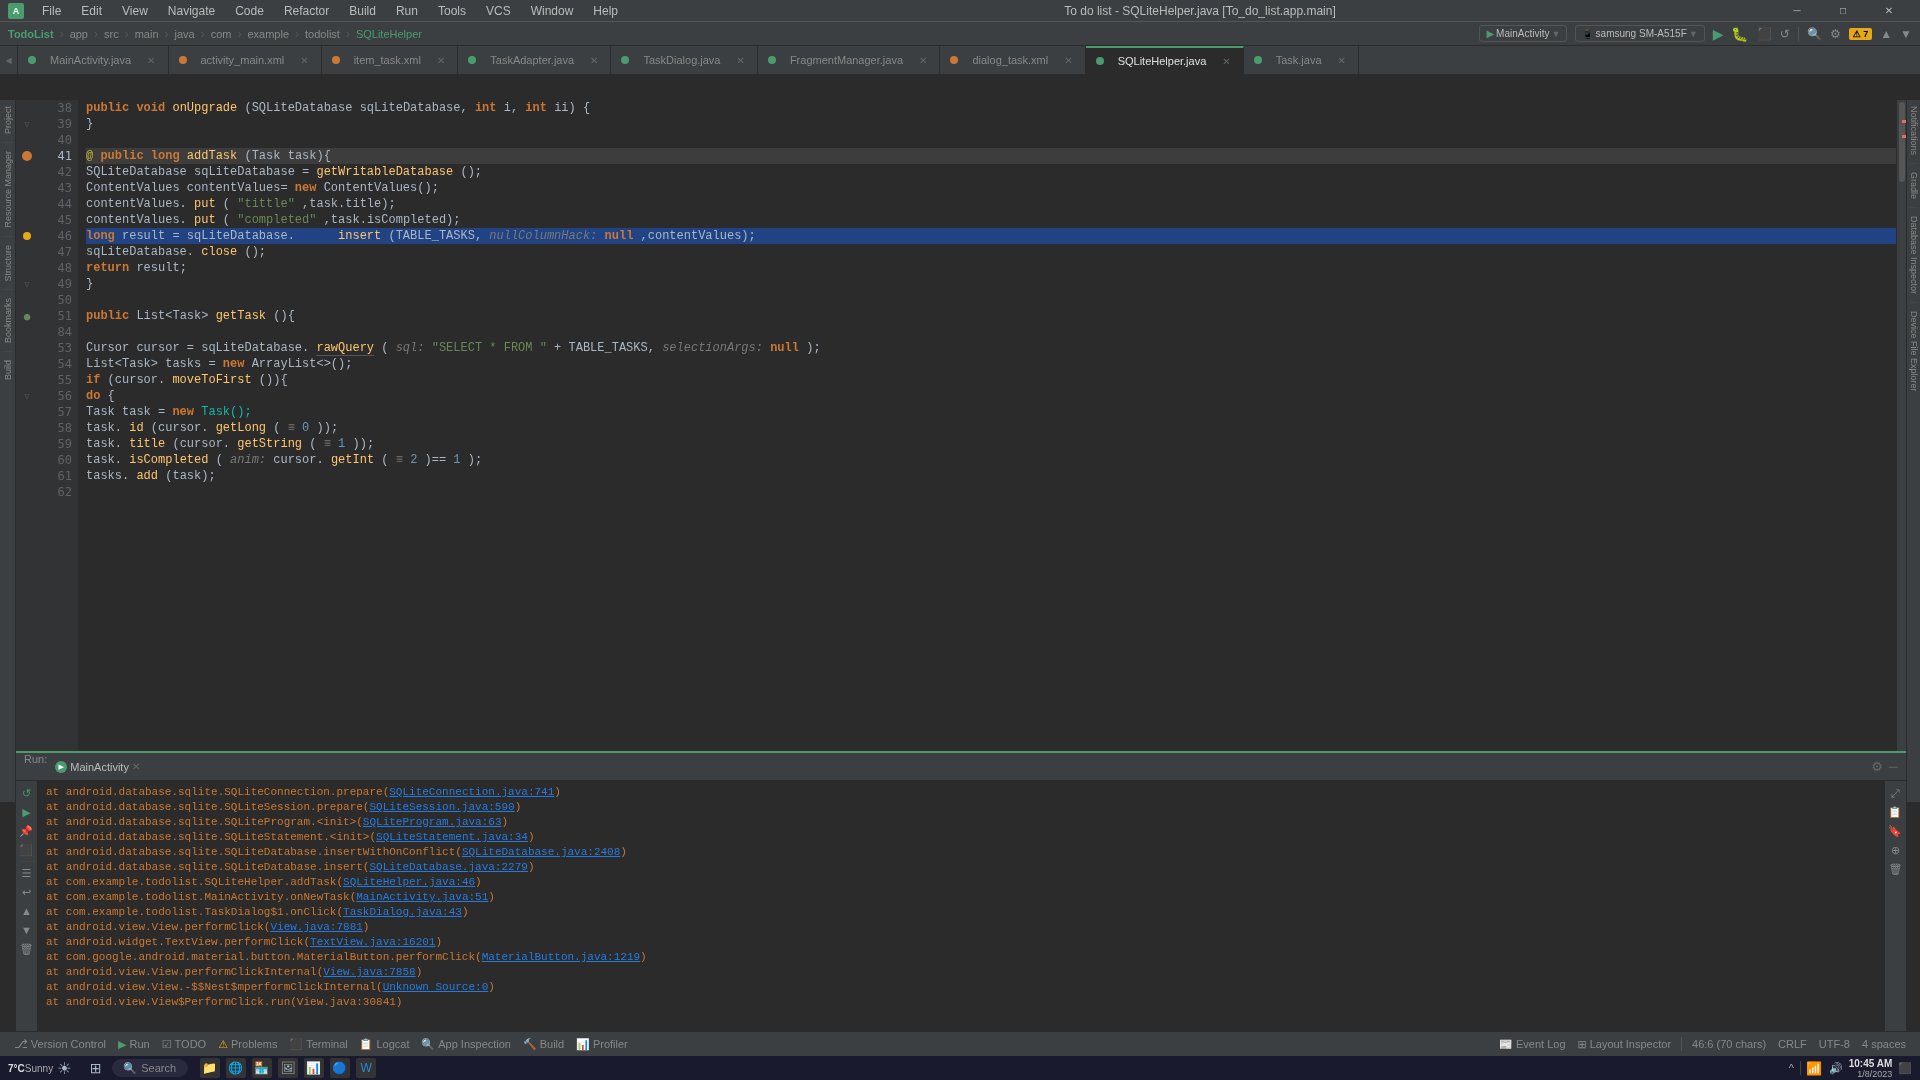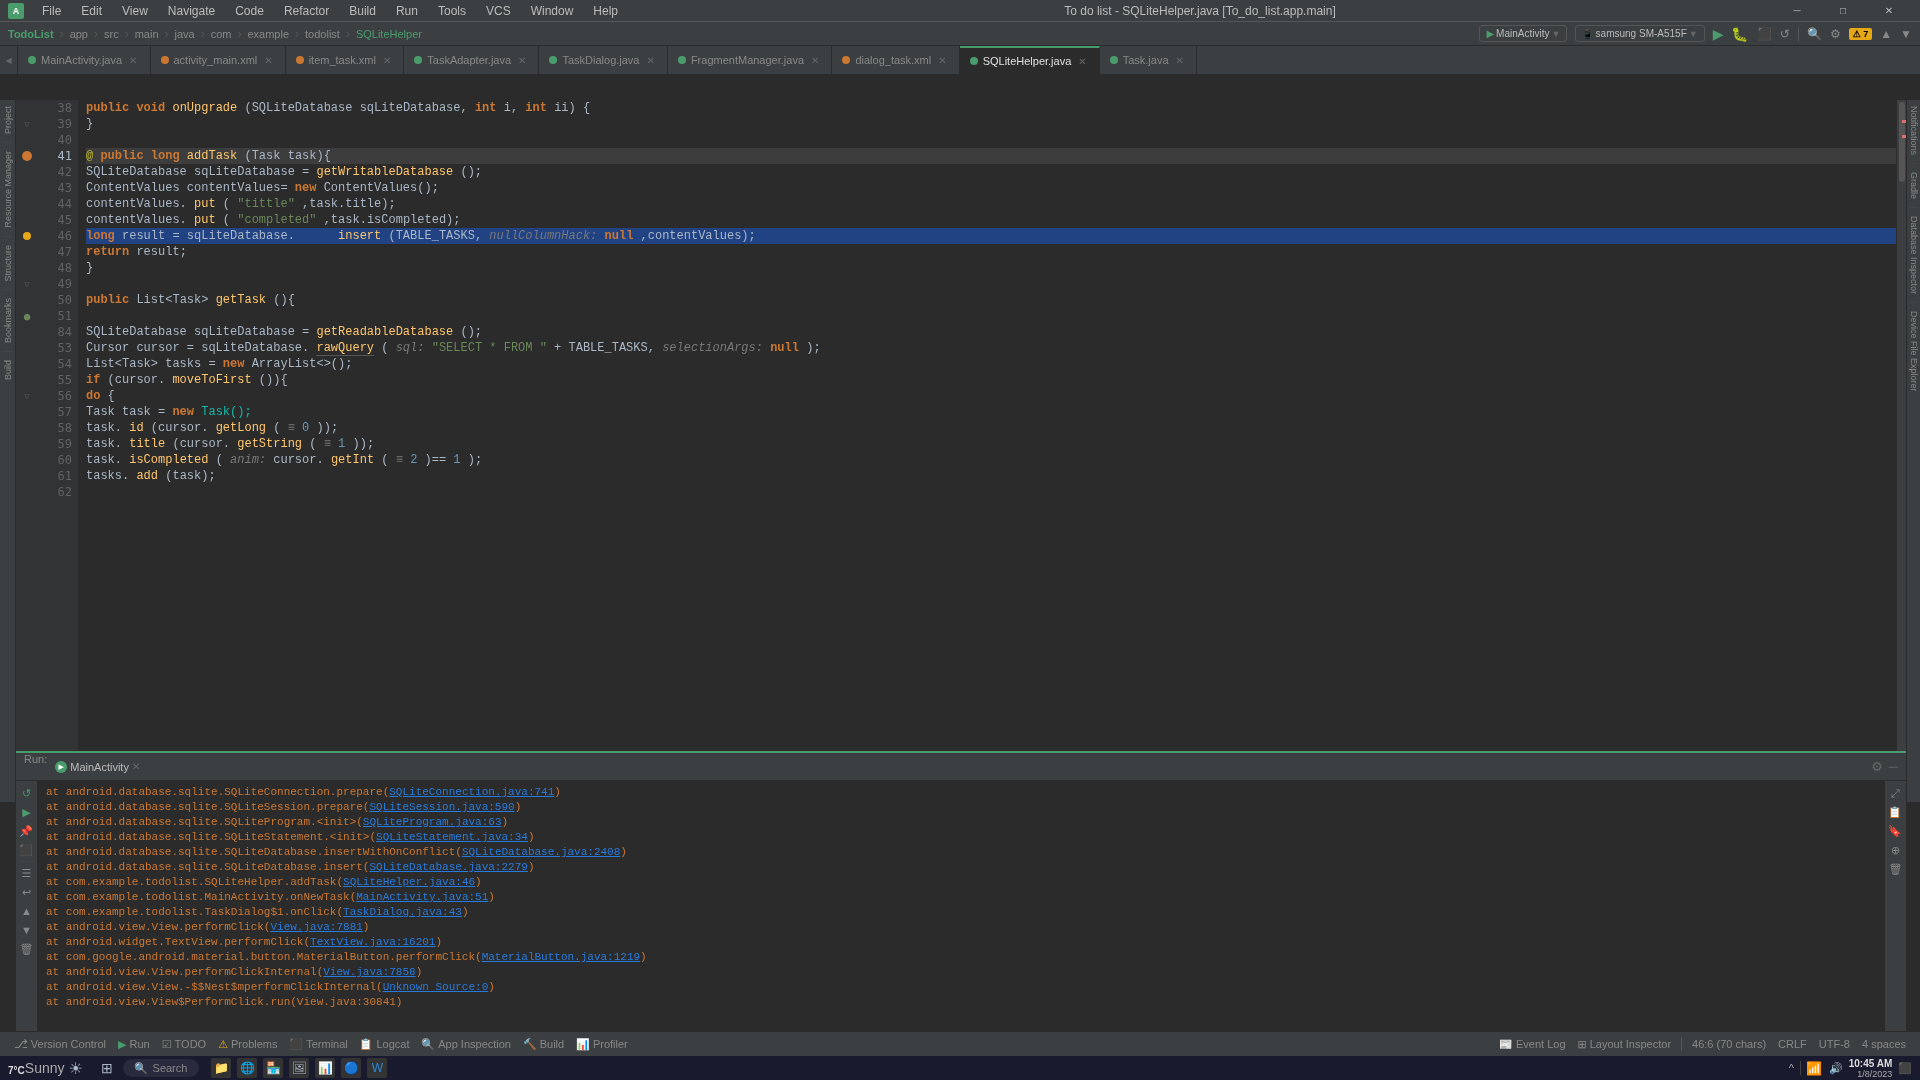--- a/index.html
+++ b/index.html
@@ -60,21 +60,21 @@
       background: #3c3f41;
       display: flex;
       align-items: stretch;
       border-bottom: 2px solid #2b2b2b;
       overflow: hidden;
     }
     .tab {
       display: flex;
       align-items: center;
       padding: 0 10px;
-      gap: 5px;
+      gap: 14px;
       cursor: pointer;
       font-size: 11px;
       color: #888;
       border-right: 1px solid #2b2b2b;
       background: #3c3f41;
       white-space: nowrap;
     }
     .tab.active {
       background: #2b2b2b;
       color: #e0e0e0;
@@ -375,20 +375,25 @@
       <span style="color:#cc7832; font-weight:bold;">        long</span>
       <span style="color:#a9b7c6;"> result = sqLiteDatabase.</span>
       <span style="color:#ffc66d;margin-left:36px;">insert</span>
       <span style="color:#a9b7c6;">(TABLE_TASKS, </span>
       <span style="color:#787878; font-style:italic;">nullColumnHack:</span>
       <span style="color:#a9b7c6;"> </span>
       <span style="color:#cc7832; font-weight:bold;">null</span>
       <span style="color:#a9b7c6;">,contentValues);</span>
     </div>
 
+    <div style="height:16px; white-space:nowrap;">
+      <span style="color:#a9b7c6;">        sqLiteDatabase.</span>
+      <span style="color:#ffc66d;">close</span>
+      <span style="color:#a9b7c6;">();</span>
+    </div>
 
     <div style="height:16px; white-space:nowrap;">
       <span style="color:#cc7832; font-weight:bold;">        return</span>
       <span style="color:#a9b7c6;"> result;</span>
     </div>
 
     <div style="height:16px; white-space:nowrap;">
       <span style="color:#a9b7c6;">    }</span>
     </div>
 
@@ -396,25 +401,20 @@
 
     <div style="height:16px; white-space:nowrap;">
       <span style="color:#cc7832; font-weight:bold;">    public</span>
       <span style="color:#a9b7c6;"> List&lt;Task&gt; </span>
       <span style="color:#ffc66d;">getTask</span>
       <span style="color:#a9b7c6;">(){</span>
     </div>
 
     <div style="height:16px;"></div>
 
-    <div style="height:16px; white-space:nowrap;">
-      <span style="color:#a9b7c6;">        SQLiteDatabase sqLiteDatabase = </span>
-      <span style="color:#ffc66d;">getReadableDatabase</span>
-      <span style="color:#a9b7c6;">();</span>
-    </div>
 
     <div style="height:16px; white-space:nowrap;">
       <span style="color:#a9b7c6;">        Cursor cursor = sqLiteDatabase.</span>
       <span style="color:#ffc66d; border-bottom:1px solid #555;">rawQuery</span>
       <span style="color:#a9b7c6;">( </span>
       <span style="color:#787878; font-style:italic;">sql:</span>
       <span style="color:#a9b7c6;"> </span>
       <span style="color:#6a8759;">"SELECT * FROM "</span>
       <span style="color:#a9b7c6;">+ TABLE_TASKS, </span>
       <span style="color:#787878; font-style:italic;">selectionArgs:</span>
@@ -664,21 +664,21 @@
       <span>4 spaces</span>
     </div>
   </div>
 </div>
 
 <div style="position:absolute; bottom:0; left:0; right:0; height:24px; background:#1a1a2e; display:flex; align-items:center; padding:0 8px; gap:4px;">
 
   <div style="display:flex; align-items:center; gap:4px; margin-right:8px;">
     <div style="display:flex; flex-direction:row; align-items:flex-end;">
       <span style="font-size:10px; color:#ddd; font-weight:bold;">7°C</span>
-      <span style="font-size:14px; color:#aaa;">Sunny</span>
+      <span style="font-size:10px; color:#aaa;">Sunny</span>
     </div>
     <span style="font-size:16px;">☀</span>
   </div>
 
   <div style="display:flex; align-items:center; justify-content:center; width:24px; height:22px; cursor:pointer;">
     <span style="font-size:14px;">⊞</span>
   </div>
 
   <div style="display:flex; align-items:center; background:#2a2a3e; border-radius:12px; padding:2px 12px; gap:4px; height:18px; cursor:pointer;">
     <span style="font-size:11px; color:#888;">🔍</span>

